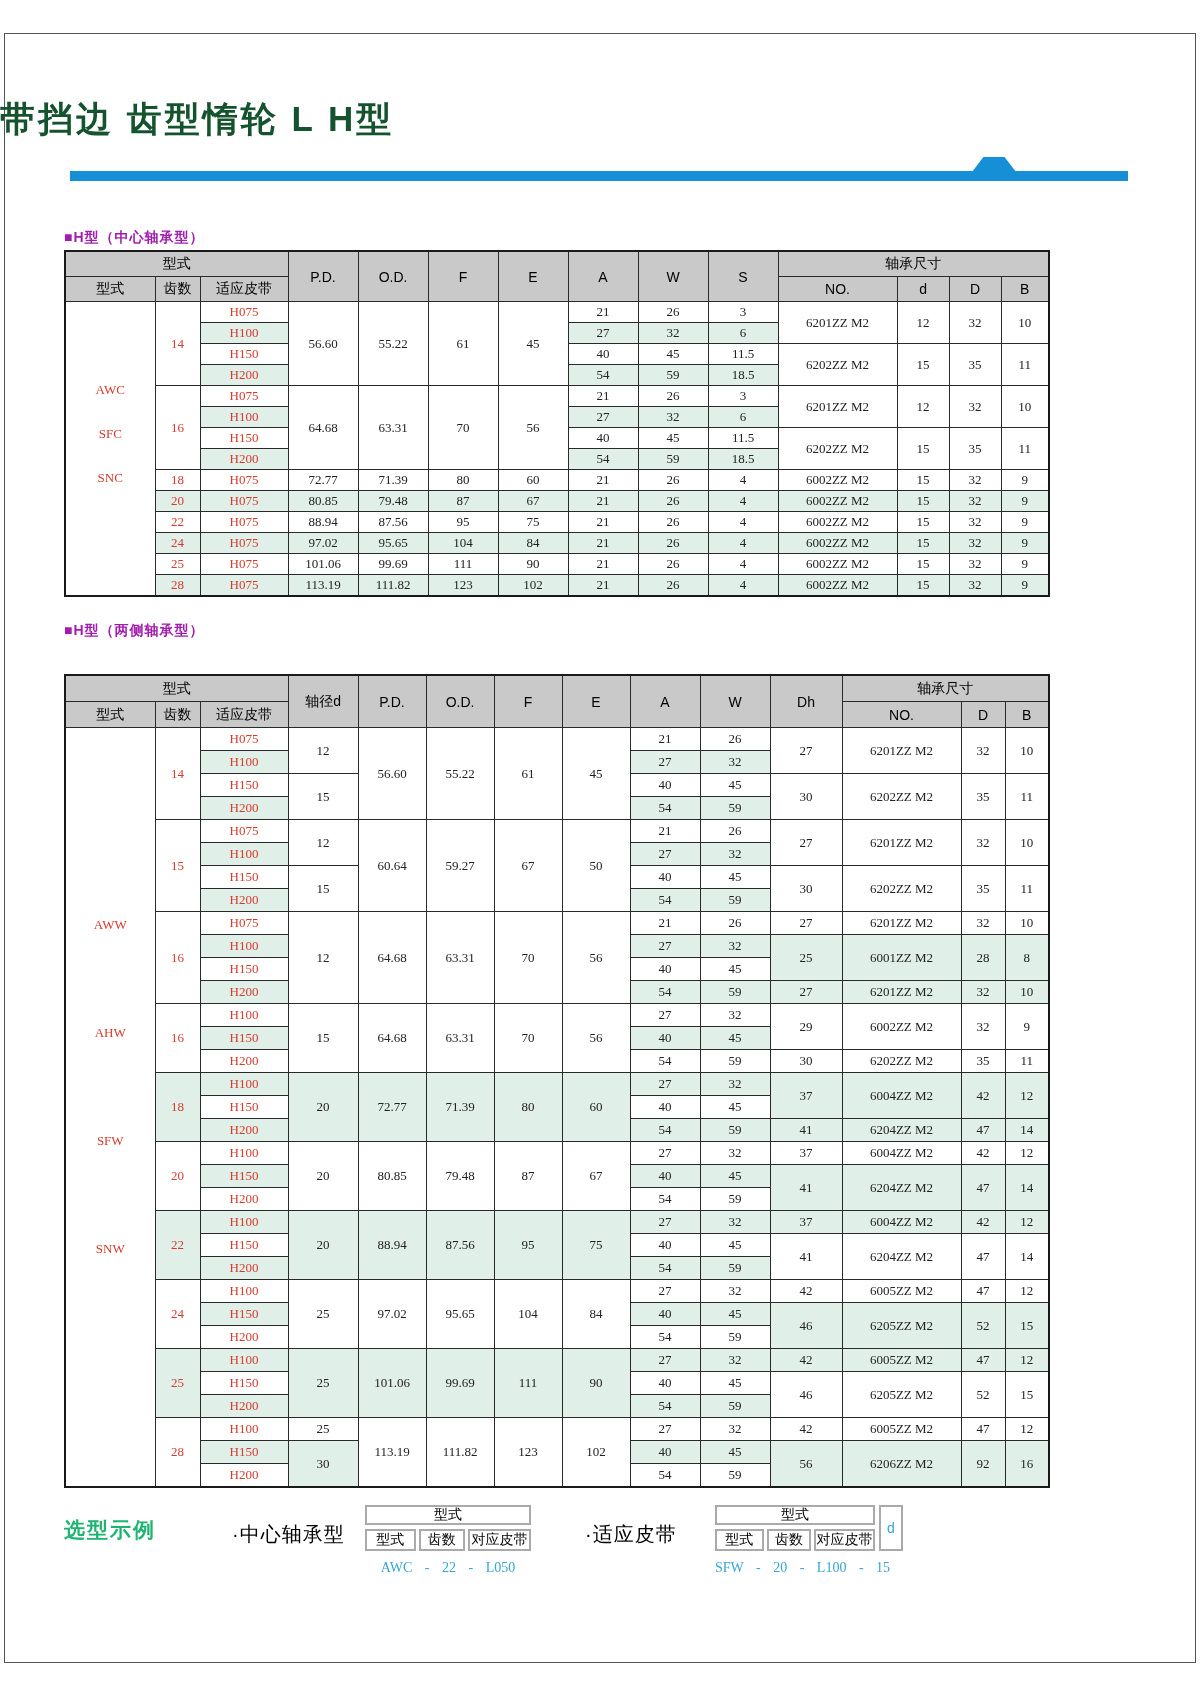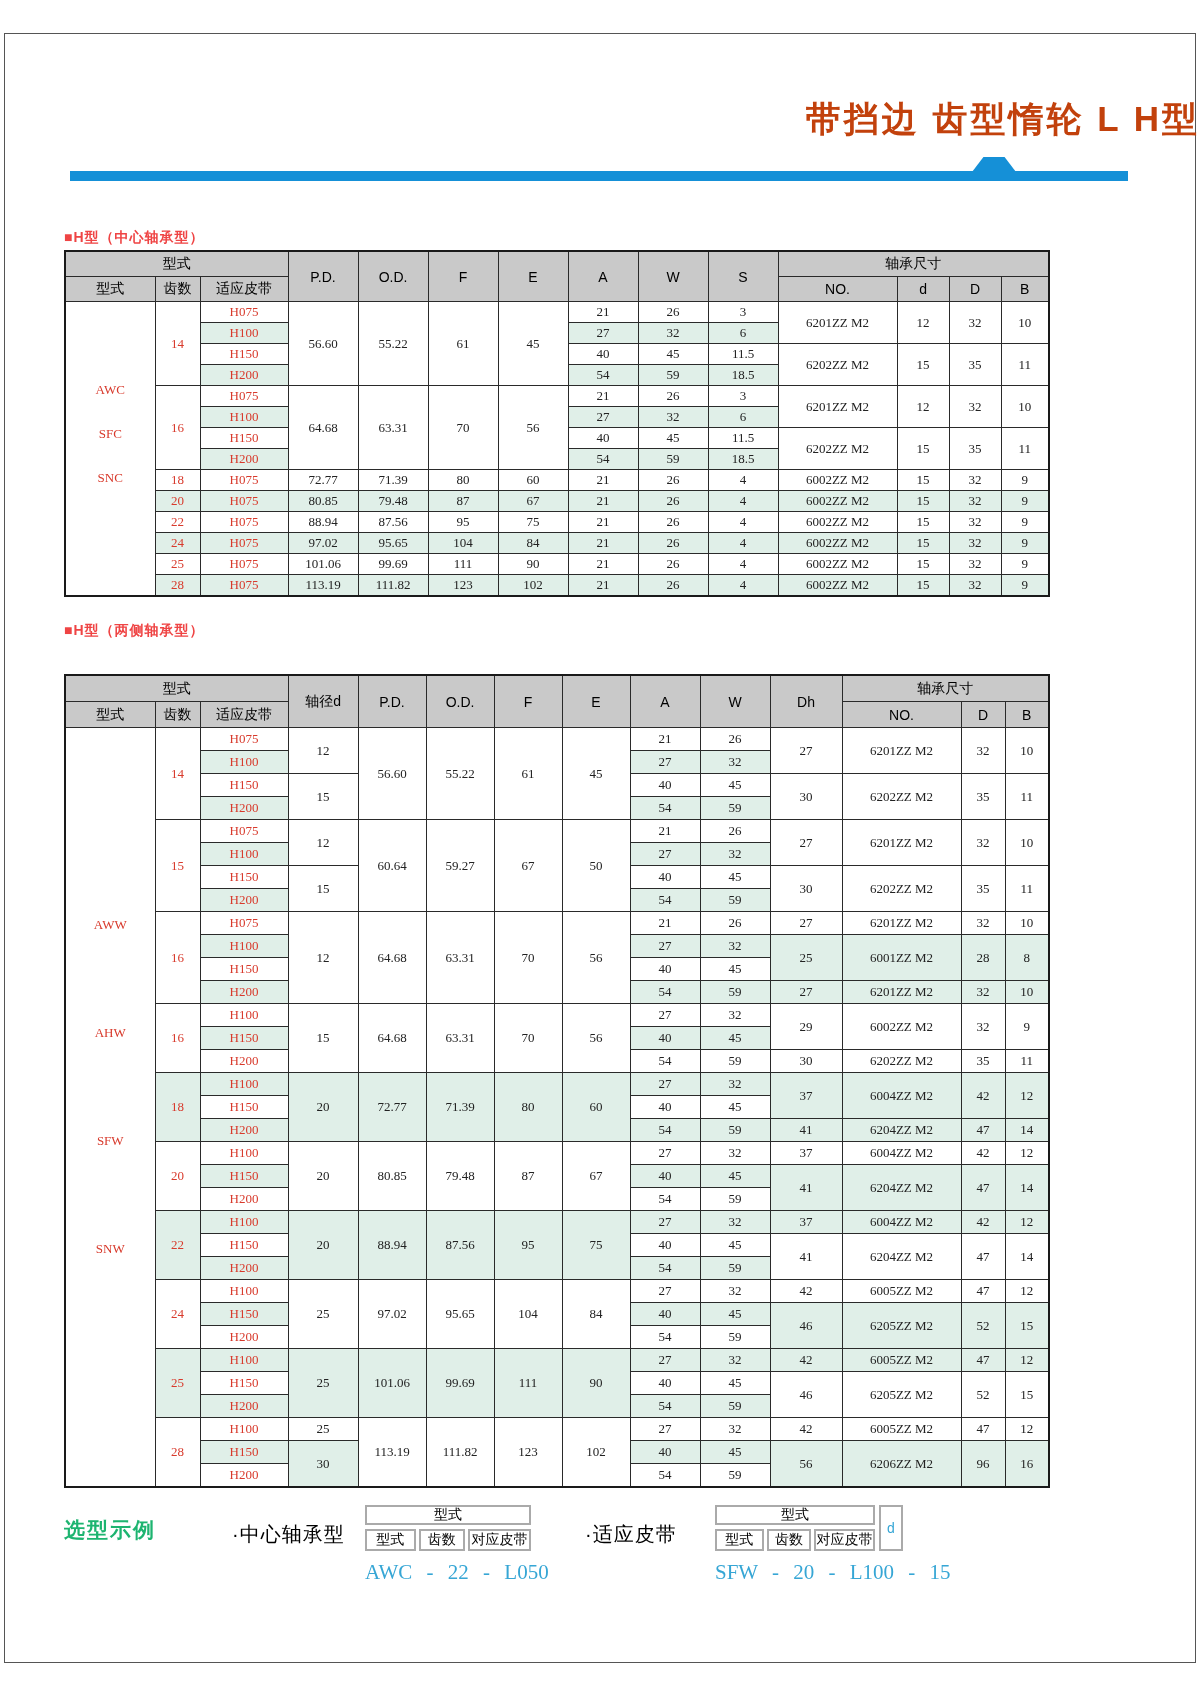--- a/index.html
+++ b/index.html
@@ -6,34 +6,34 @@
   body {
     width:1200px; height:1697px; position:relative; background:#ffffff;
     font-family:"Liberation Sans", sans-serif; color:#111;
   }
   .page-frame {
     position:absolute; left:4px; top:33px; width:1190px; height:1628px;
     border:1px solid #555; pointer-events:none;
   }
   .page-title {
     position:absolute; left:0; top:96px; width:100%;
-    text-align:right; font-size:35px; font-weight:bold; letter-spacing:3px;
-    color:#c2410c;
+    text-align:left; font-size:35px; font-weight:bold; letter-spacing:3px;
+    color:#14532d;
   }
   .title-rule {
     position:absolute; left:70px; top:171px; width:1058px; height:10px;
     background:var(--accent,#1590d7);
   }
   .title-rule-bump {
     position:absolute; left:972px; top:157px; width:44px; height:15px;
     background:var(--accent,#1590d7);
     clip-path:polygon(0 100%, 26% 0, 74% 0, 100% 100%);
   }
   .section-label {
-    position:absolute; left:64px; font-size:14px; font-weight:bold; color:#ef4444;
+    position:absolute; left:64px; font-size:14px; font-weight:bold; color:#a21caf;
     letter-spacing:1px;
   }
   #sec1 { top:229px; }
   #sec2 { top:622px; }
 
   table.spec {
     position:absolute; left:64px; border-collapse:collapse; table-layout:fixed;
     border:2px solid #1a1a1a;
   }
   #t1 { top:250px; width:984px; }
@@ -82,22 +82,22 @@
   }
   .ex-top { width:100%; margin-bottom:4px; }
   .ex-row { display:flex; gap:3px; }
   .ex-row .ex-box { height:22px; }
   .ex-cell-1 { flex:1.1; } .ex-cell-2 { flex:1; } .ex-cell-3 { flex:1.4; }
   .ex-dbox {
     position:absolute; right:-28px; top:0; width:24px; height:46px;
     color:var(--cyan,#36a6d5);
   }
   .ex-code {
-    margin-top:9px; color:var(--cyan,#36a6d5);
-    font-family:"Liberation Serif", serif; font-size:21px; word-spacing:9px;
+    margin-top:9px; text-align:center; color:var(--cyan,#36a6d5);
+    font-family:"Liberation Serif", serif; font-size:14px; word-spacing:9px;
     white-space:nowrap;
   }
 </style>
 </head>
 <body>
 
 <div class="page-frame"></div>
 
 <div class="page-title">带挡边 齿型惰轮 L H型</div>
 <div class="title-rule"></div>
@@ -666,21 +666,21 @@
         <td>47</td>
         <td>12</td>
       </tr>
       <tr>
         <td class="red">H150</td>
         <td rowspan="2">30</td>
         <td>40</td>
         <td>45</td>
         <td rowspan="2">56</td>
         <td rowspan="2">6206ZZ M2</td>
-        <td rowspan="2">96</td>
+        <td rowspan="2">92</td>
         <td rowspan="2">16</td>
       </tr>
       <tr>
         <td class="red">H200</td>
         <td>54</td>
         <td>59</td>
       </tr>
     </tbody>
 </table>
 

